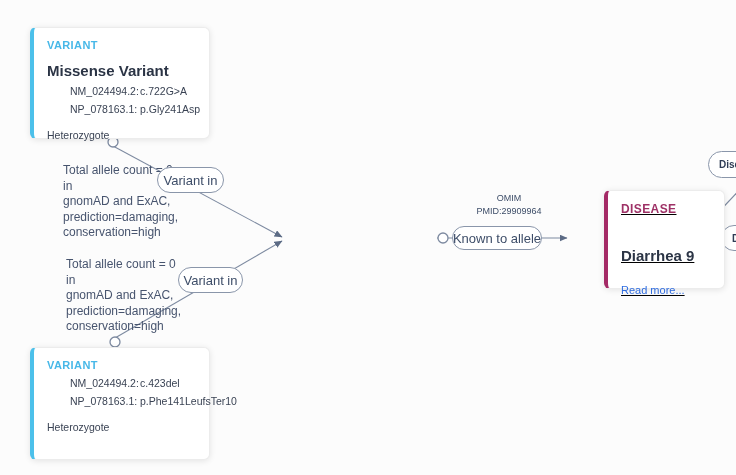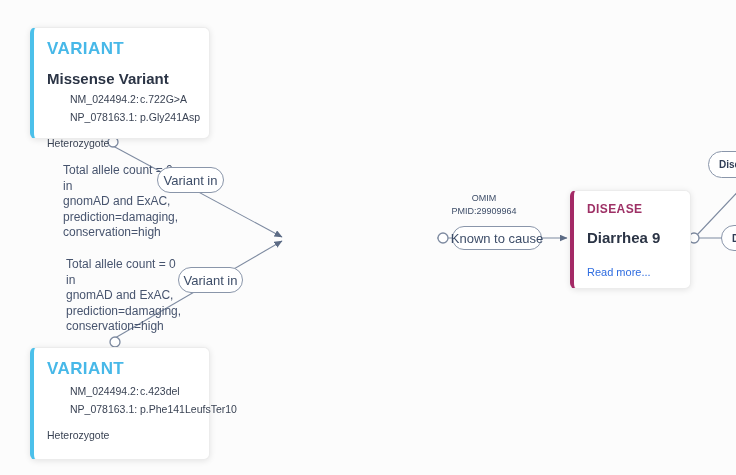--- a/index.html
+++ b/index.html
@@ -2,21 +2,21 @@
 <html><head>
 <meta charset="utf-8">
 <style>
   html,body{margin:0;padding:0;}
   body{font-family:"Liberation Sans", sans-serif;}
   .stage{position:relative;width:736px;height:475px;background:#fcfcfc;overflow:hidden;}
   .edge-layer{position:absolute;left:0;top:0;z-index:1;}
   .card{position:absolute;background:#fff;border:1px solid #ececec;border-left:4px solid #999;
         border-radius:6px;box-shadow:0 1px 6px rgba(0,0,0,.10);box-sizing:border-box;
         padding:11px 10px 8px 13px;z-index:3;}
-  .type-label{font-size:17px;font-weight:bold;letter-spacing:.4px;}
+  .type-label{font-size:11px;font-weight:bold;letter-spacing:.4px;}
   .card-title{font-size:15px;font-weight:bold;color:#2b3445;margin-top:11px;}
   .vrow{display:flex;font-size:10.5px;color:#3a4354;margin-top:6px;white-space:nowrap;padding-left:23px;}
   .vrow .row-label{width:70px;flex:0 0 70px;}
   .attr{font-size:10.5px;color:#3a4354;margin-top:14px;white-space:nowrap;}
   .gene-attr{font-size:11px;color:#3a4354;margin-top:6px;white-space:nowrap;}
   .link{font-size:11px;margin-top:20px;cursor:pointer;}
   .pill{position:absolute;z-index:2;background:#fff;border:1px solid #8a96aa;border-radius:999px;
         font-size:13px;color:#3d4d68;display:flex;align-items:center;justify-content:center;
         box-sizing:border-box;white-space:nowrap;}
   .pill.cut{justify-content:flex-start;padding-left:10px;font-weight:bold;font-size:10px;color:#2f3c55;}
@@ -46,26 +46,26 @@
   </svg>
 
   <div class="annotation" style="left:63px;top:163px;width:112px;">Total allele count = 0 in
 gnomAD and ExAC,
 prediction=damaging,
 conservation=high</div>
   <div class="annotation" style="left:66px;top:257px;width:112px;">Total allele count = 0 in
 gnomAD and ExAC,
 prediction=damaging,
 conservation=high</div>
-  <div class="omim" style="left:424px;top:192px;width:120px;">OMIM
+  <div class="omim" style="left:449px;top:192px;width:120px;">OMIM
 PMID:29909964</div>
 
   <div class="pill" style="left:157px;top:167px;width:67px;height:26px;">Variant in</div>
   <div class="pill" style="left:178px;top:267px;width:65px;height:26px;">Variant in</div>
-  <div class="pill" style="left:452px;top:226px;width:90px;height:24px;">Known to cause</div>
+  <div class="pill" style="left:452px;top:226px;width:90px;height:24px;">Known to allele</div>
   <div class="pill cut" style="left:708px;top:151px;width:84px;height:27px;">Dise</div>
   <div class="pill cut" style="left:721px;top:225px;width:76px;height:26px;">D</div>
 
   <div class="card" style="left: 30px; top: 27px; width: 180px; height: 112px; border-left-color: rgb(76, 192, 234);">
     <div class="type-label" style="color: rgb(71, 184, 232);">VARIANT</div>
     <div class="card-title">Missense Variant</div>
     <div class="vrow">
       <span class="row-label">NM_024494.2:</span>
       <span class="row-value">c.722G&gt;A</span>
     </div>
@@ -83,19 +83,19 @@
       <span class="row-value">c.423del</span>
     </div>
     <div class="vrow">
       <span class="row-label">NP_078163.1:</span>
       <span class="row-value">p.Phe141LeufsTer10</span>
     </div>
     <div class="attr">Heterozygote</div>
   </div>
 
 
-  <div class="card" style="left: 570px; top: 190px; width: 121px; height: 99px; border-left-color: rgb(164, 42, 102);">
+  <div class="card" style="left: 604px; top: 190px; width: 121px; height: 99px; border-left-color: rgb(164, 42, 102); text-decoration: underline;">
     <div class="type-label" style="font-size: 12px; color: rgb(158, 49, 102);">DISEASE</div>
-    <div class="card-title" style="margin-top:13px;">Diarrhea 9</div>
+    <div class="card-title" style="margin-top:31px;">Diarrhea 9</div>
     <div class="link" style="color: rgb(46, 108, 224);">Read more...</div>
   </div>
 
 </div>
 
 </body></html>

